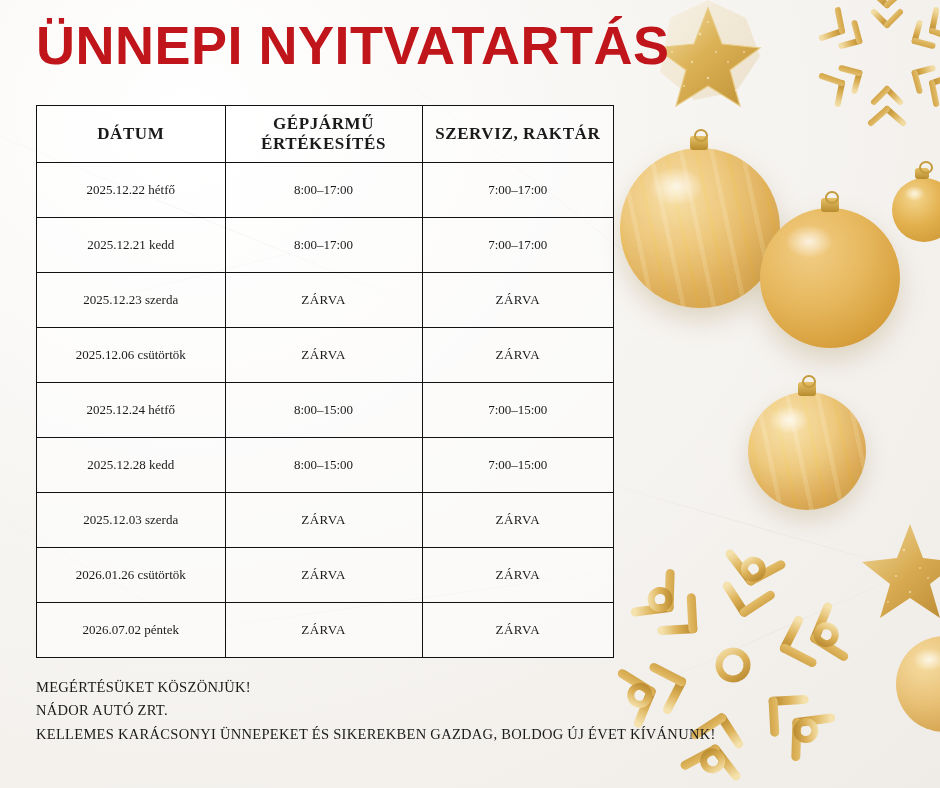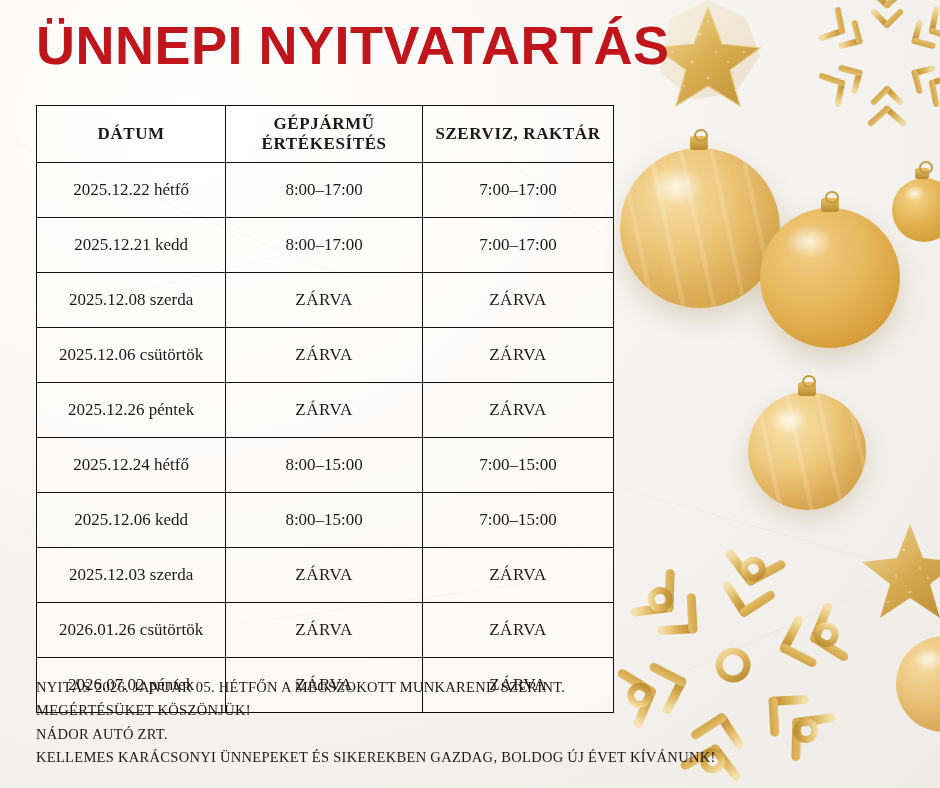--- a/index.html
+++ b/index.html
@@ -76,21 +76,21 @@
     height: 48px;
     font-family: "Liberation Serif", serif;
     font-weight: 700;
     font-size: 17px;
     letter-spacing: .6px;
     text-transform: uppercase;
     padding: 4px 6px;
   }
   table.schedule tbody td {
     height: 50px;
-    font-size: 17px;
+    font-size: 13px;
     padding: 2px 6px;
     font-family: "Liberation Serif", serif;
     margin-top: 12px;
   }
   table.schedule tbody td.date-cell { width: 192px; }
   table.schedule tbody td.hours-cell { width: 193px; }
   td.closed {
     color: #c0151a;
     letter-spacing: .5px;
   }
@@ -393,41 +393,36 @@
           <td class="date-cell">2025.12.22 hétfő</td>
           <td class="hours-cell">8:00–17:00</td>
           <td class="hours-cell">7:00–17:00</td>
         </tr>
         <tr>
           <td class="date-cell">2025.12.21 kedd</td>
           <td class="hours-cell">8:00–17:00</td>
           <td class="hours-cell">7:00–17:00</td>
         </tr>
         <tr>
-          <td class="date-cell">2025.12.08 szerda</td>
+          <td class="date-cell">2025.12.23 szerda</td>
           <td class="hours-cell closed">ZÁRVA</td>
           <td class="hours-cell closed">ZÁRVA</td>
         </tr>
         <tr>
           <td class="date-cell">2025.12.06 csütörtök</td>
-          <td class="hours-cell closed">ZÁRVA</td>
-          <td class="hours-cell closed">ZÁRVA</td>
-        </tr>
-        <tr>
-          <td class="date-cell">2025.12.26 péntek</td>
           <td class="hours-cell closed">ZÁRVA</td>
           <td class="hours-cell closed">ZÁRVA</td>
         </tr>
         <tr>
           <td class="date-cell">2025.12.24 hétfő</td>
           <td class="hours-cell">8:00–15:00</td>
           <td class="hours-cell">7:00–15:00</td>
         </tr>
         <tr>
-          <td class="date-cell">2025.12.06 kedd</td>
+          <td class="date-cell">2025.12.28 kedd</td>
           <td class="hours-cell">8:00–15:00</td>
           <td class="hours-cell">7:00–15:00</td>
         </tr>
         <tr>
           <td class="date-cell">2025.12.03 szerda</td>
           <td class="hours-cell closed">ZÁRVA</td>
           <td class="hours-cell closed">ZÁRVA</td>
         </tr>
         <tr>
           <td class="date-cell">2026.01.26 csütörtök</td>
@@ -436,19 +431,18 @@
         </tr>
         <tr>
           <td class="date-cell">2026.07.02 péntek</td>
           <td class="hours-cell closed">ZÁRVA</td>
           <td class="hours-cell closed">ZÁRVA</td>
         </tr>
       </tbody>
   </table>
 
   <div class="footnote">
-    <div>NYITÁS 2026. JANUÁR 05. HÉTFŐN A MEGSZOKOTT MUNKAREND SZERINT.</div>
     <div>MEGÉRTÉSÜKET KÖSZÖNJÜK!</div>
     <div>NÁDOR AUTÓ ZRT.</div>
     <div>KELLEMES KARÁCSONYI ÜNNEPEKET ÉS SIKEREKBEN GAZDAG, BOLDOG ÚJ ÉVET KÍVÁNUNK!</div>
   </div>
 
 </div>
 
 </body></html>

